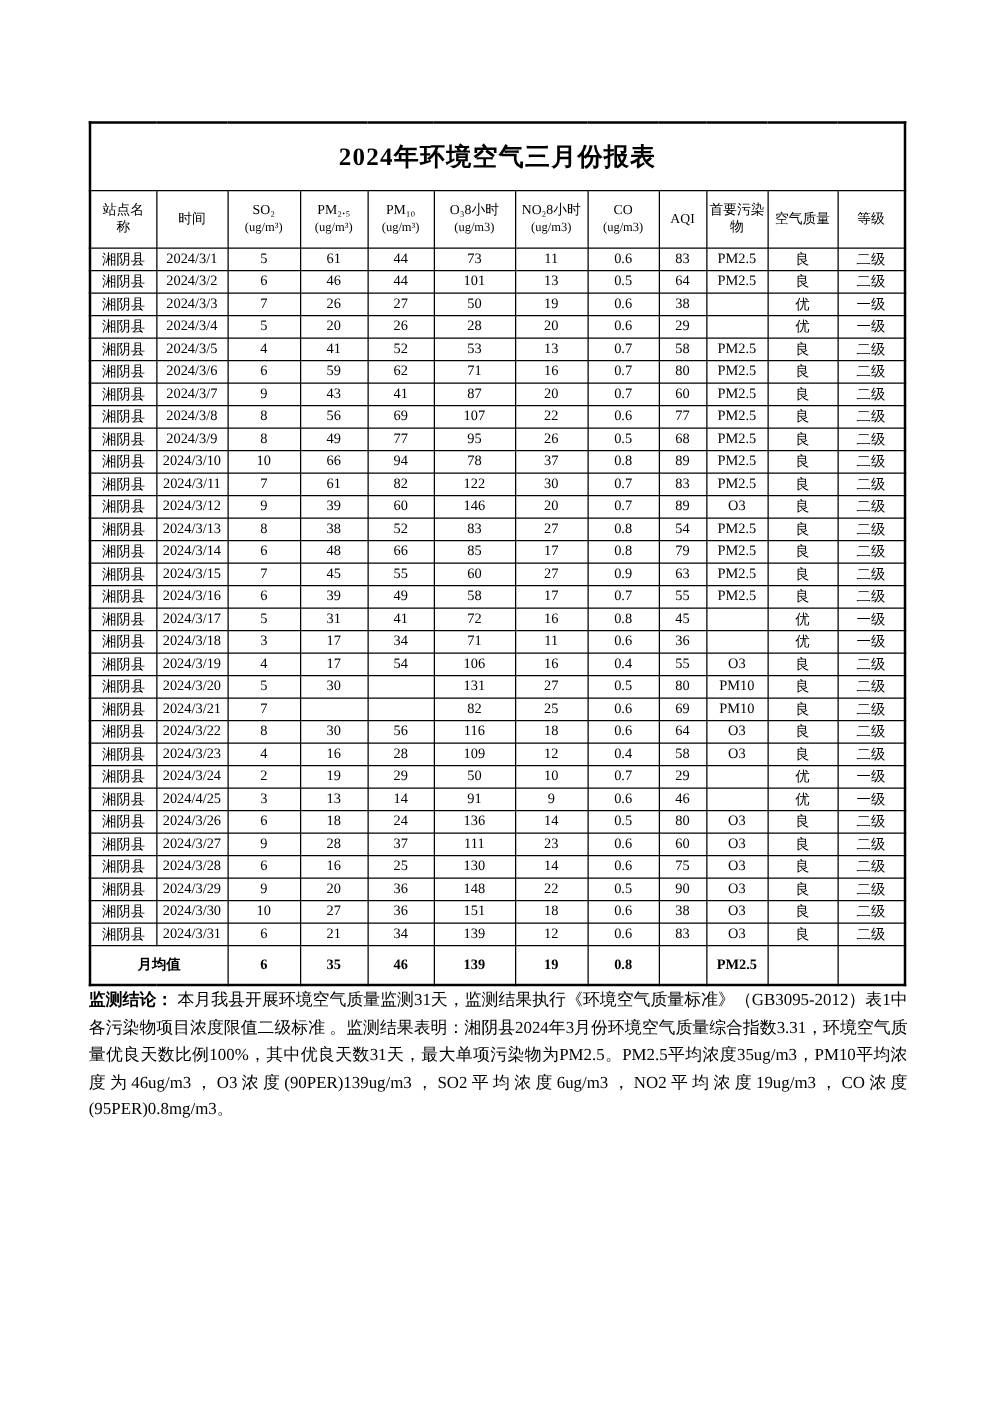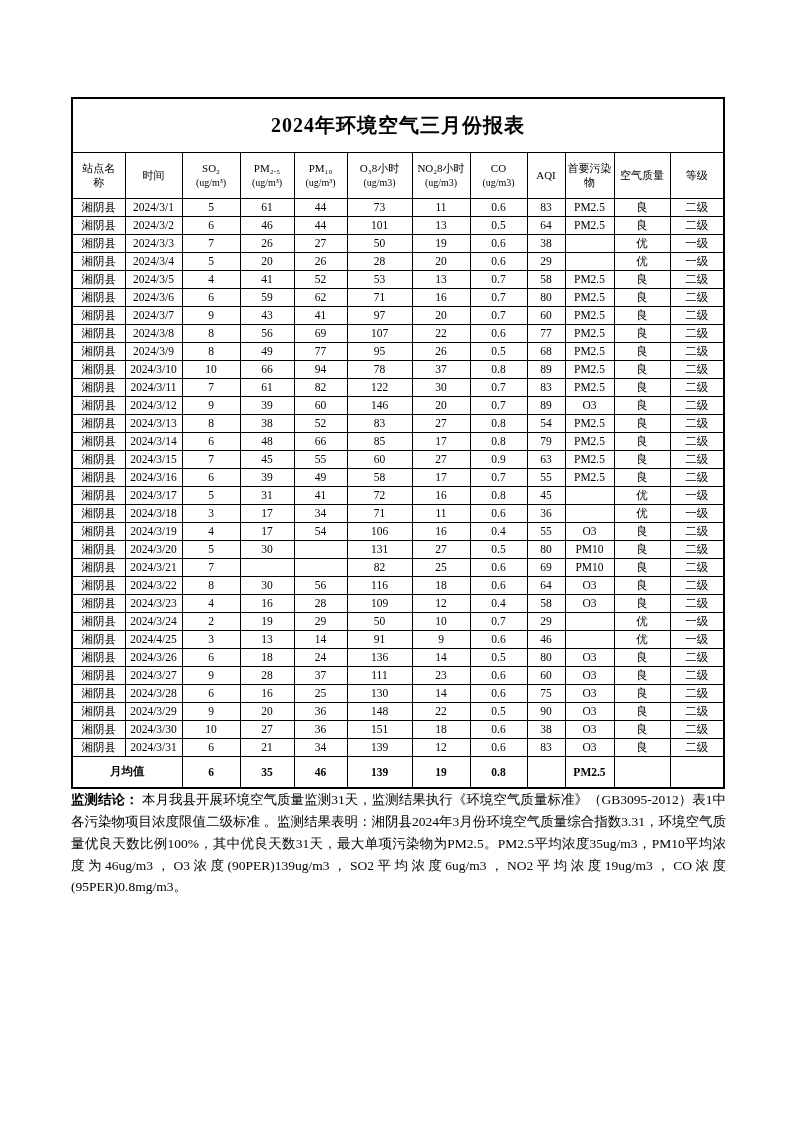--- a/index.html
+++ b/index.html
@@ -212,21 +212,21 @@
     <td>良</td>
     <td>二级</td>
   </tr>
 
   <tr>
     <td>湘阴县</td>
     <td>2024/3/7</td>
     <td>9</td>
     <td>43</td>
     <td>41</td>
-    <td>97</td>
+    <td>87</td>
     <td>20</td>
     <td>0.7</td>
     <td>60</td>
     <td>PM2.5</td>
     <td>良</td>
     <td>二级</td>
   </tr>
 
   <tr>
     <td>湘阴县</td>

